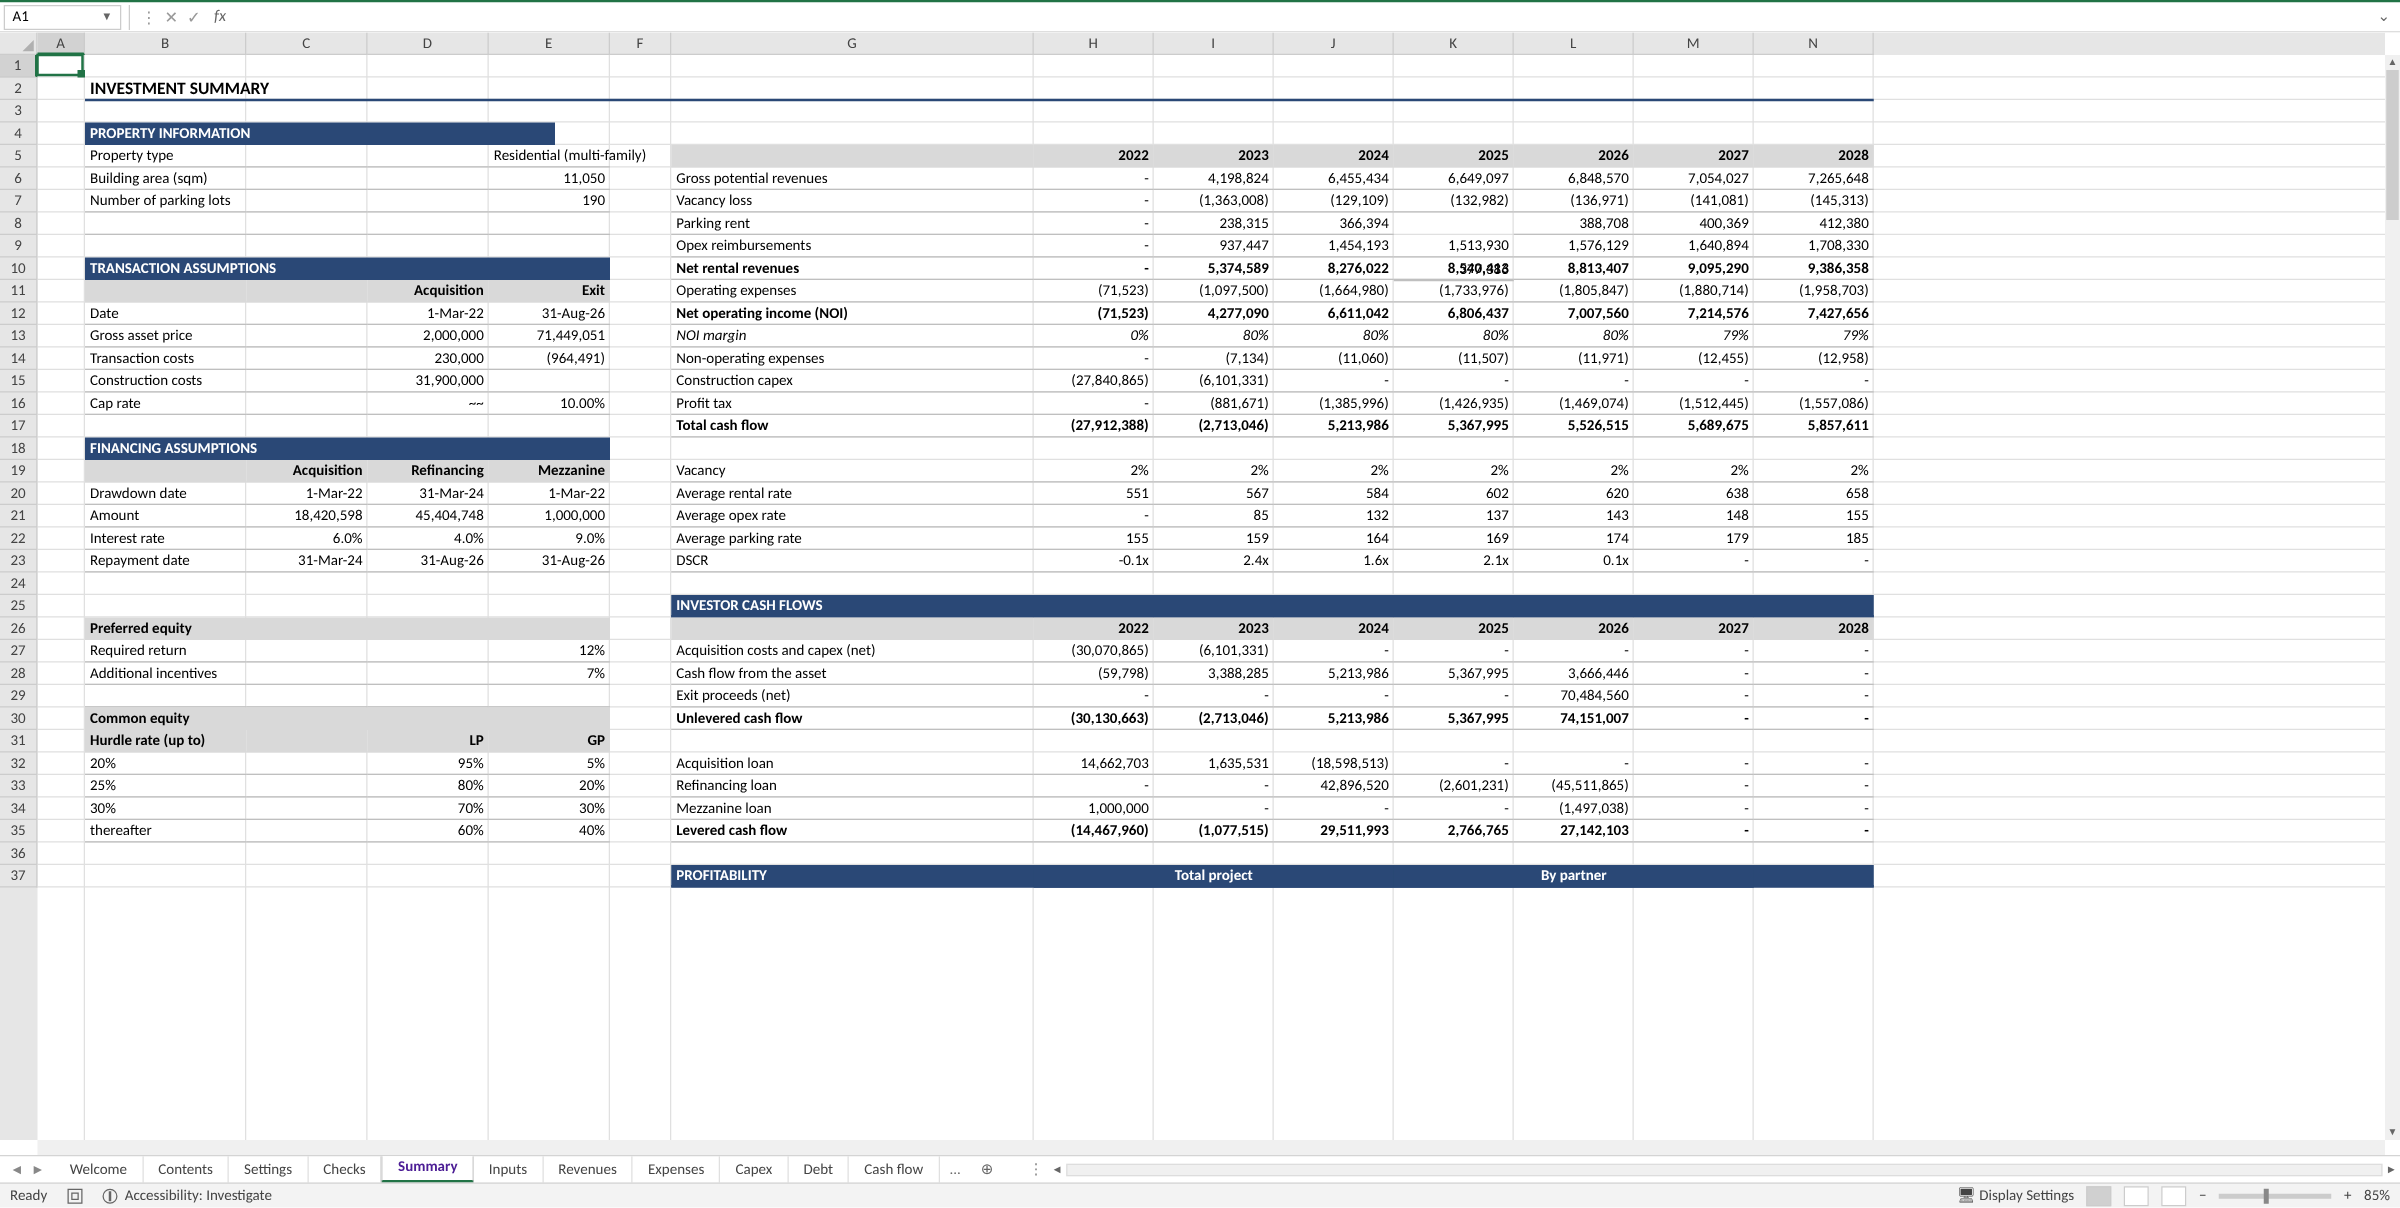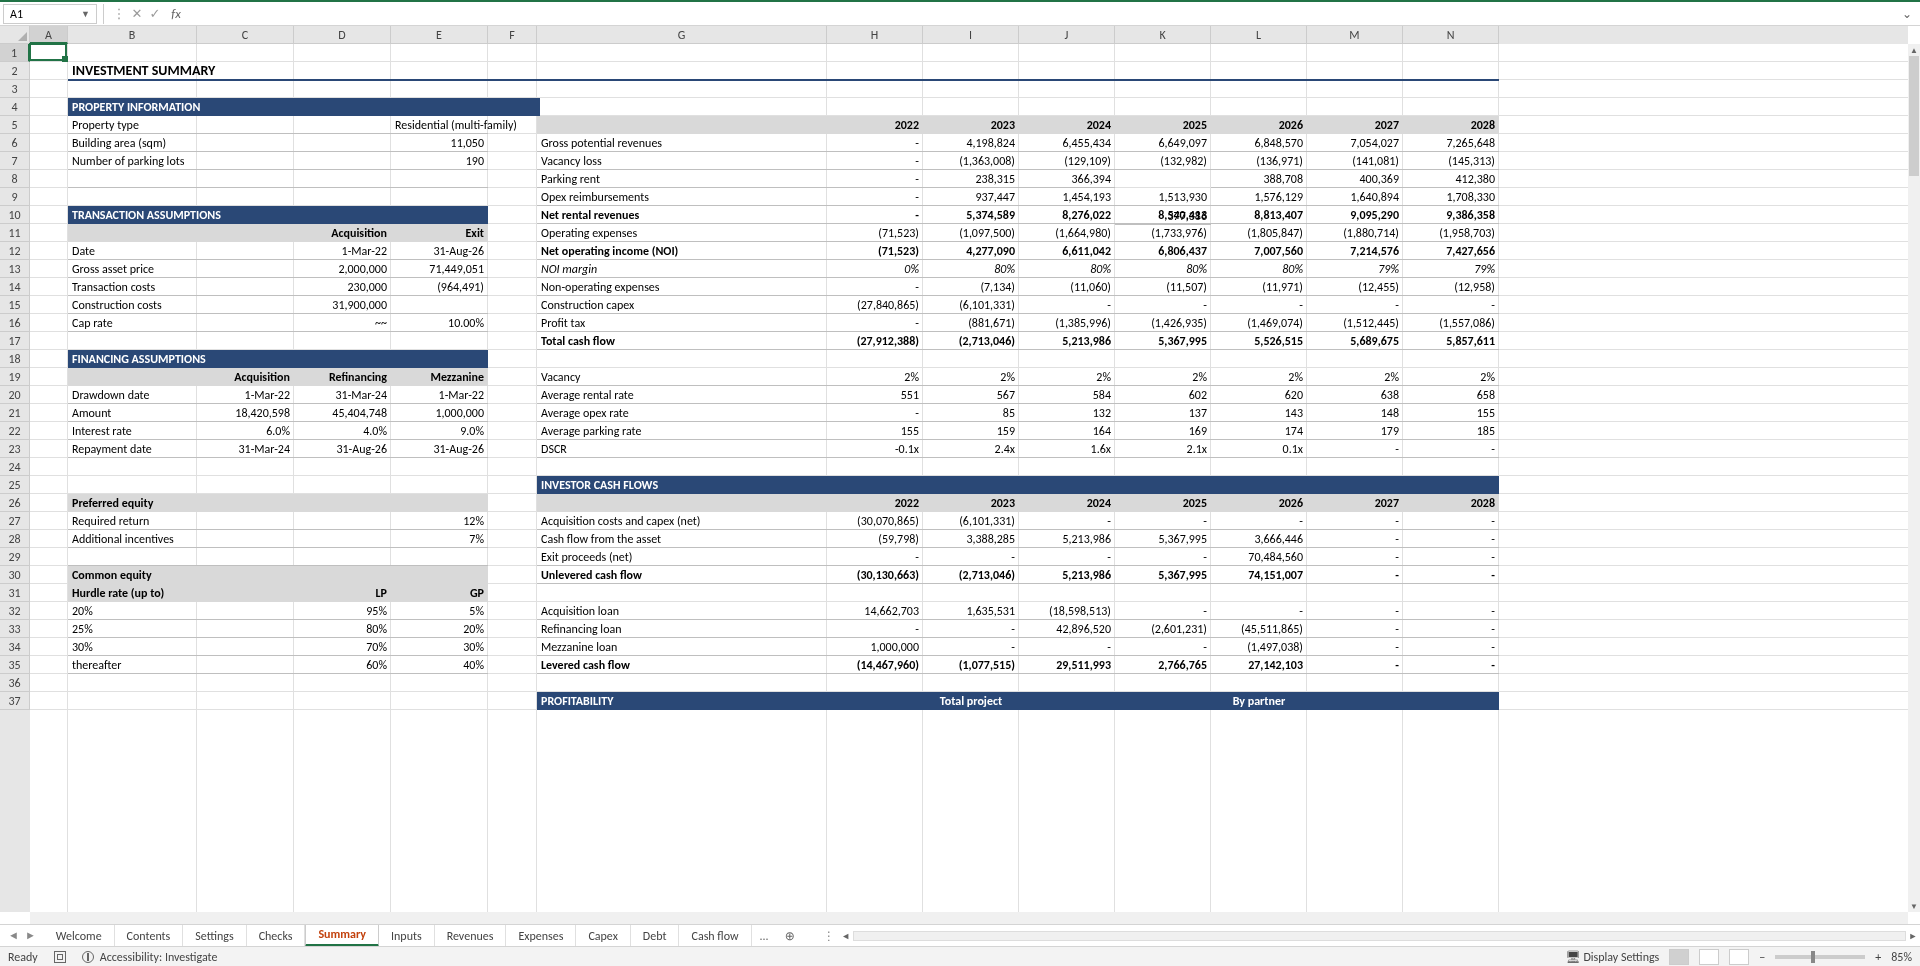--- a/index.html
+++ b/index.html
@@ -39,21 +39,21 @@
 .active-cell::after { content: ""; position: absolute; right: -3px; bottom: -3px; width: 6px; height: 6px; background: #217346; }
 .vscroll { position: absolute; top: 18px; right: 0; width: 12px; bottom: 12px; background: #f0f0f0; }
 .vscroll .btn { height: 12px; background: #f0f0f0; text-align: center; font-size: 8px; color: #666; line-height: 12px; }
 .vscroll .vthumb { position: absolute; left: 1px; right: 1px; background: #cdcdcd; }
 .hscroll-area { position: absolute; bottom: 0; left: 30px; right: 12px; height: 12px; background: #f0f0f0; display: flex; }
 .tabs-bar { position: absolute; bottom: 20px; left: 0; right: 0; height: 22px; background: #fff; border-top: 1px solid #d4d4d4; display: flex; align-items: center; }
 .tabs-nav { display: flex; padding: 0 8px; gap: 6px; color: #888; }
 .tabs-nav span { font-size: 11px; cursor: pointer; }
 .tabs { display: flex; align-items: center; }
 .tab { padding: 0 12px; height: 22px; line-height: 22px; border-right: 1px solid #e0e0e0; font-size: 12px; color: #444; cursor: pointer; }
-.tab.active { background: #fff; border-bottom: 3px solid #217346; font-weight: bold; color: #c2410c; height: 22px; line-height: 19px; border-left: 1px solid #ccc; border-right: 1px solid #ccc; }
+.tab.active { background: #fff; border-bottom: 3px solid #217346; font-weight: bold; color: #4c1d95; height: 22px; line-height: 19px; border-left: 1px solid #ccc; border-right: 1px solid #ccc; }
 .tab-more { padding: 0 8px; color: #666; }
 .tab-add { padding: 0 8px; color: #666; }
 .tabs-scroll { flex: 1; display: flex; align-items: center; margin-left: 20px; }
 .tabs-scroll .hnav { width: 14px; text-align: center; font-size: 9px; color: #666; }
 .tabs-scroll .htrack { flex: 1; height: 10px; background: #f0f0f0; border: 1px solid #ddd; }
 .status-bar { position: absolute; bottom: 0; left: 0; right: 0; height: 20px; background: #f3f3f3; border-top: 1px solid #d4d4d4; display: flex; align-items: center; font-size: 12px; color: #444; padding: 0 8px; }
 .status-bar .sl { margin-right: 16px; display: flex; align-items: center; gap: 6px; }
 .status-bar .spacer { flex: 1; }
 .status-bar .sr { display: flex; align-items: center; gap: 10px; }
 .view-btn { width: 20px; height: 16px; border: 1px solid #ccc; background: #fff; display: inline-block; }
@@ -191,21 +191,21 @@
         <div class="vline" style="left: 988px;"></div>
         <div class="vline" style="left: 1084px;"></div>
         <div class="vline" style="left: 1180px;"></div>
         <div class="vline" style="left: 1276px;"></div>
         <div class="vline" style="left: 1372px;"></div>
         <div class="vline" style="left: 1468px;"></div>
       </div>
   <div class="active-cell" style="left: -1px; top: -1px; width: 38px; height: 18px;"></div>
       <div class="cell title" style="left: 38px; top: 18px; width: 1431px;">INVESTMENT SUMMARY</div>
       <div class="title-rule" style="left: 38px; top: 35px; width: 1431px;"></div>
-      <div class="cell hdr" style="left: 38px; top: 54px; width: 472px;">PROPERTY INFORMATION</div>
+      <div class="cell hdr" style="left: 38px; top: 54px; width: 376px;">PROPERTY INFORMATION</div>
       <div class="cell bline" style="left: 38px; top: 72px; width: 129px;">Property type</div>
       <div class="cell bline" style="left: 167px; top: 72px; width: 97px;"></div>
       <div class="cell bline" style="left: 264px; top: 72px; width: 97px;"></div>
       <div class="cell r bline" style="left: 361px; top: 72px; width: 97px;">Residential (multi-family)</div>
       <div class="cell bline" style="left: 38px; top: 90px; width: 129px;">Building area (sqm)</div>
       <div class="cell bline" style="left: 167px; top: 90px; width: 97px;"></div>
       <div class="cell bline" style="left: 264px; top: 90px; width: 97px;"></div>
       <div class="cell r bline" style="left: 361px; top: 90px; width: 97px;">11,050</div>
       <div class="cell bline" style="left: 38px; top: 108px; width: 129px;">Number of parking lots</div>
       <div class="cell bline" style="left: 167px; top: 108px; width: 97px;"></div>

